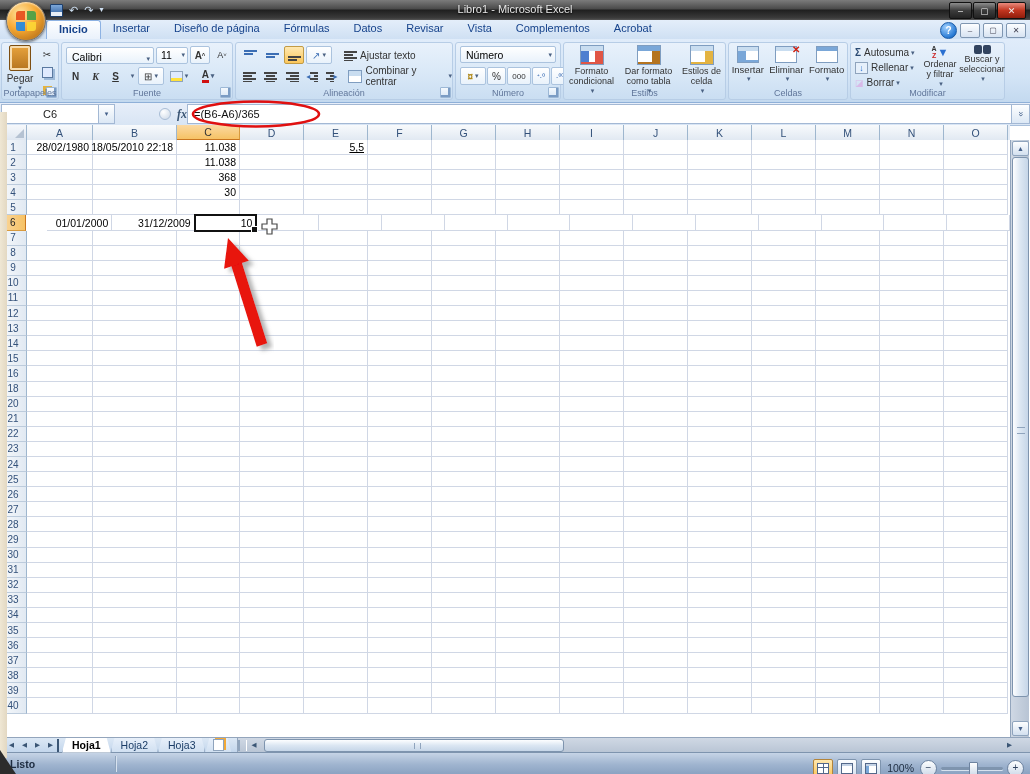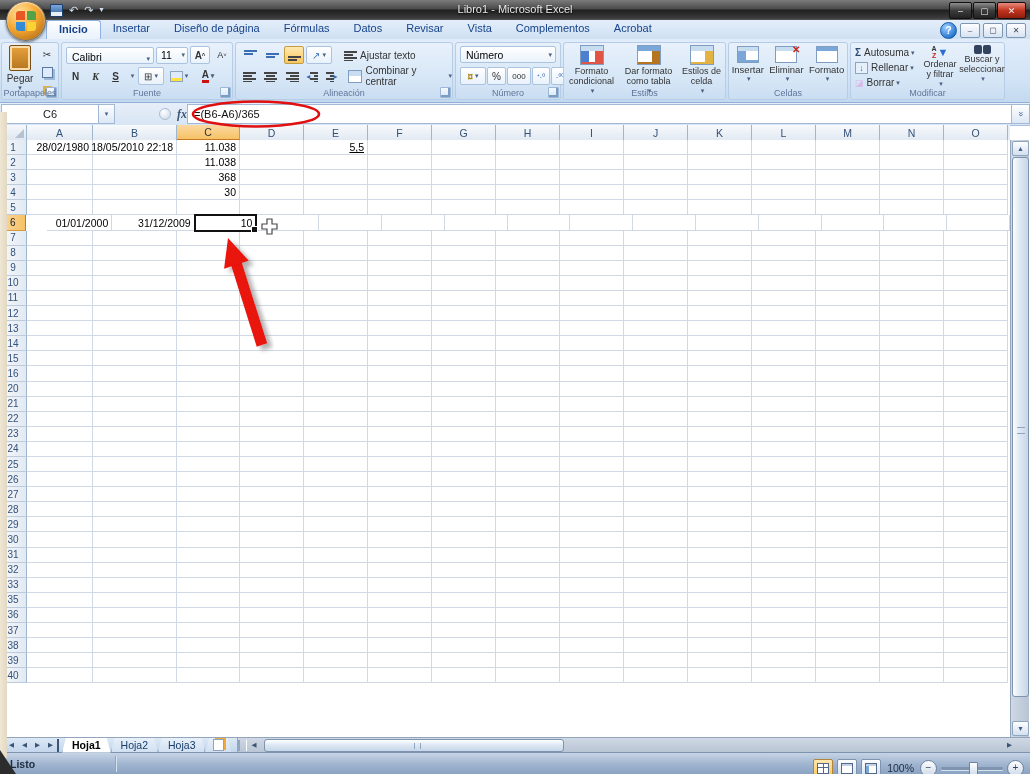--- a/index.html
+++ b/index.html
@@ -736,20 +736,38 @@
         <div class="cell" style="width: 64px;"></div>
         <div class="cell" style="width: 64px;"></div>
         <div class="cell" style="width: 64px;"></div>
         <div class="cell" style="width: 64px;"></div>
         <div class="cell" style="width: 64px;"></div>
         <div class="cell" style="width: 64px;"></div>
         <div class="cell" style="width: 64px;"></div>
         <div class="cell" style="width: 64px;"></div>
       </div>
       <div class="grow">
+        <div class="rowh">18</div>
+        <div class="cell" style="width: 66px;"></div>
+        <div class="cell" style="width: 84px;"></div>
+        <div class="cell" style="width: 63px;"></div>
+        <div class="cell" style="width: 64px;"></div>
+        <div class="cell" style="width: 64px;"></div>
+        <div class="cell" style="width: 64px;"></div>
+        <div class="cell" style="width: 64px;"></div>
+        <div class="cell" style="width: 64px;"></div>
+        <div class="cell" style="width: 64px;"></div>
+        <div class="cell" style="width: 64px;"></div>
+        <div class="cell" style="width: 64px;"></div>
+        <div class="cell" style="width: 64px;"></div>
+        <div class="cell" style="width: 64px;"></div>
+        <div class="cell" style="width: 64px;"></div>
+        <div class="cell" style="width: 64px;"></div>
+      </div>
+      <div class="grow">
         <div class="rowh">20</div>
         <div class="cell" style="width: 66px;"></div>
         <div class="cell" style="width: 84px;"></div>
         <div class="cell" style="width: 63px;"></div>
         <div class="cell" style="width: 64px;"></div>
         <div class="cell" style="width: 64px;"></div>
         <div class="cell" style="width: 64px;"></div>
         <div class="cell" style="width: 64px;"></div>
         <div class="cell" style="width: 64px;"></div>
         <div class="cell" style="width: 64px;"></div>
@@ -971,20 +989,38 @@
         <div class="cell" style="width: 64px;"></div>
         <div class="cell" style="width: 64px;"></div>
         <div class="cell" style="width: 64px;"></div>
         <div class="cell" style="width: 64px;"></div>
         <div class="cell" style="width: 64px;"></div>
         <div class="cell" style="width: 64px;"></div>
         <div class="cell" style="width: 64px;"></div>
       </div>
       <div class="grow">
         <div class="rowh">33</div>
+        <div class="cell" style="width: 66px;"></div>
+        <div class="cell" style="width: 84px;"></div>
+        <div class="cell" style="width: 63px;"></div>
+        <div class="cell" style="width: 64px;"></div>
+        <div class="cell" style="width: 64px;"></div>
+        <div class="cell" style="width: 64px;"></div>
+        <div class="cell" style="width: 64px;"></div>
+        <div class="cell" style="width: 64px;"></div>
+        <div class="cell" style="width: 64px;"></div>
+        <div class="cell" style="width: 64px;"></div>
+        <div class="cell" style="width: 64px;"></div>
+        <div class="cell" style="width: 64px;"></div>
+        <div class="cell" style="width: 64px;"></div>
+        <div class="cell" style="width: 64px;"></div>
+        <div class="cell" style="width: 64px;"></div>
+      </div>
+      <div class="grow">
+        <div class="rowh">34</div>
         <div class="cell" style="width: 66px;"></div>
         <div class="cell" style="width: 84px;"></div>
         <div class="cell" style="width: 63px;"></div>
         <div class="cell" style="width: 64px;"></div>
         <div class="cell" style="width: 64px;"></div>
         <div class="cell" style="width: 64px;"></div>
         <div class="cell" style="width: 64px;"></div>
         <div class="cell" style="width: 64px;"></div>
         <div class="cell" style="width: 64px;"></div>
         <div class="cell" style="width: 64px;"></div>

